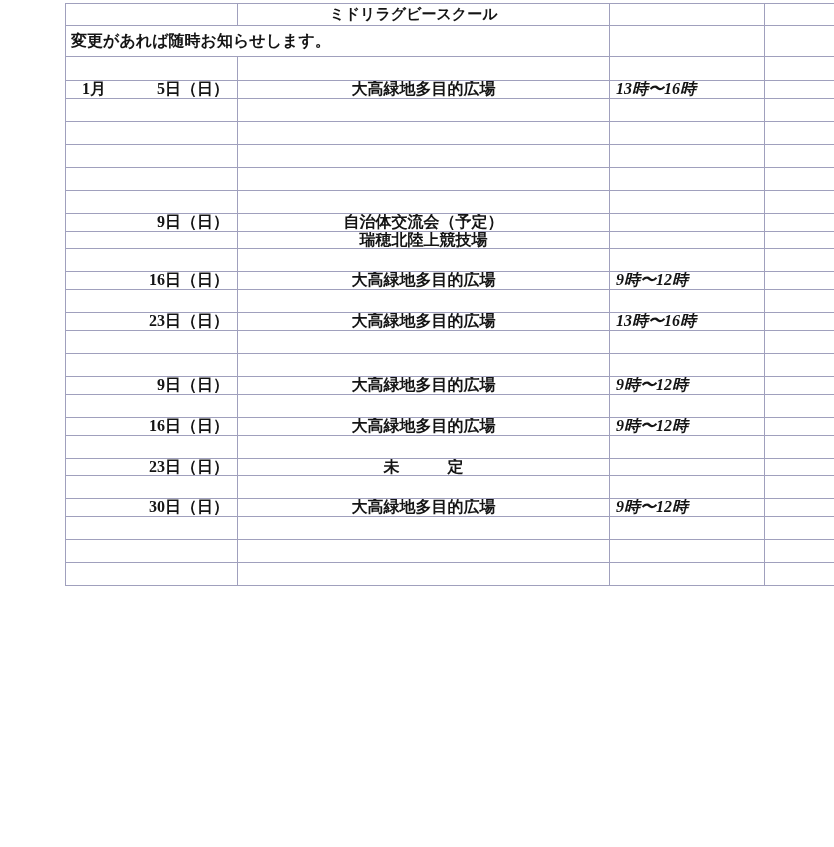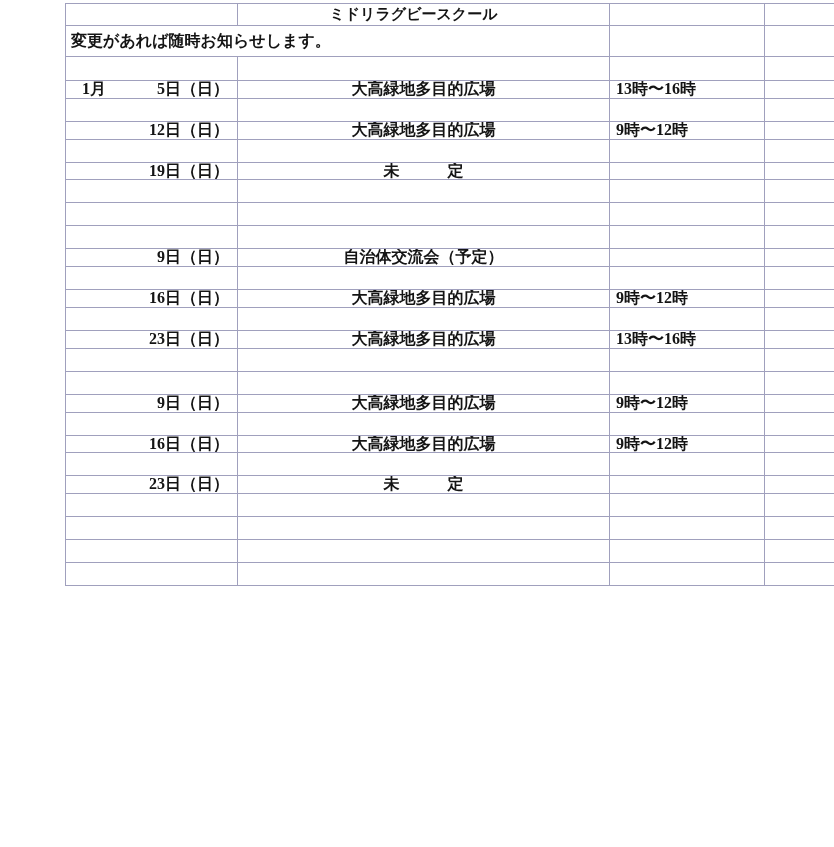--- a/index.html
+++ b/index.html
@@ -54,21 +54,21 @@
     padding-right: 20px;
     font-size: 15px;
   }
   td.cell-notice {
     text-align: left;
     padding-left: 5px;
   }
   td.c-a { text-align: right; padding-right: 8px; padding-left: 16px; }
   td.c-a .month { float: left; }
   td.c-b { text-align: center; }
-  td.c-c { text-align: left; padding-left: 6px; }
+  td.c-c { text-align: left; padding-left: 6px; font-style: italic; }
 </style>
 </head>
 <body>
 
 <div class="page">
   <table class="schedule">
     <colgroup>
       <col class="col-date">
       <col class="col-location">
       <col class="col-time">
@@ -97,35 +97,23 @@
           <td class="c-b">大高緑地多目的広場</td>
           <td class="c-c">13時〜16時</td>
           <td class="c-d"></td>
         </tr>
         <tr class="row-gap">
           <td class="c-a"></td>
           <td class="c-b"></td>
           <td class="c-c"></td>
           <td class="c-d"></td>
         </tr>
-        <tr class="row-data">
-          <td class="c-a"><span class="month"></span><span class="day">12日（日）</span></td>
-          <td class="c-b">大高緑地多目的広場</td>
-          <td class="c-c">9時〜12時</td>
-          <td class="c-d"></td>
-        </tr>
-        <tr class="row-gap">
-          <td class="c-a"></td>
-          <td class="c-b"></td>
-          <td class="c-c"></td>
-          <td class="c-d"></td>
-        </tr>
-        <tr class="row-data">
-          <td class="c-a"><span class="month"></span><span class="day">19日（日）</span></td>
-          <td class="c-b">未　　　定</td>
+        <tr class="row-gap">
+          <td class="c-a"></td>
+          <td class="c-b"></td>
           <td class="c-c"></td>
           <td class="c-d"></td>
         </tr>
         <tr class="row-gap">
           <td class="c-a"></td>
           <td class="c-b"></td>
           <td class="c-c"></td>
           <td class="c-d"></td>
         </tr>
         <tr class="row-gap">
@@ -139,20 +127,26 @@
           <td class="c-b"></td>
           <td class="c-c"></td>
           <td class="c-d"></td>
         </tr>
         <tr class="row-data">
           <td class="c-a"><span class="month"></span><span class="day">9日（日）</span></td>
           <td class="c-b">自治体交流会（予定）</td>
           <td class="c-c"></td>
           <td class="c-d"></td>
         </tr>
+        <tr class="row-data">
+          <td class="c-a"><span class="month"></span><span class="day"></span></td>
+          <td class="c-b">瑞穂北陸上競技場</td>
+          <td class="c-c"></td>
+          <td class="c-d"></td>
+        </tr>
         <tr class="row-gap">
           <td class="c-a"></td>
           <td class="c-b"></td>
           <td class="c-c"></td>
           <td class="c-d"></td>
         </tr>
         <tr class="row-data">
           <td class="c-a"><span class="month"></span><span class="day">16日（日）</span></td>
           <td class="c-b">大高緑地多目的広場</td>
           <td class="c-c">9時〜12時</td>
@@ -209,20 +203,26 @@
         <tr class="row-data">
           <td class="c-a"><span class="month"></span><span class="day">23日（日）</span></td>
           <td class="c-b">未　　　定</td>
           <td class="c-c"></td>
           <td class="c-d"></td>
         </tr>
         <tr class="row-gap">
           <td class="c-a"></td>
           <td class="c-b"></td>
           <td class="c-c"></td>
+          <td class="c-d"></td>
+        </tr>
+        <tr class="row-data">
+          <td class="c-a"><span class="month"></span><span class="day">30日（日）</span></td>
+          <td class="c-b">大高緑地多目的広場</td>
+          <td class="c-c">9時〜12時</td>
           <td class="c-d"></td>
         </tr>
         <tr class="row-gap">
           <td class="c-a"></td>
           <td class="c-b"></td>
           <td class="c-c"></td>
           <td class="c-d"></td>
         </tr>
         <tr class="row-gap">
           <td class="c-a"></td>

